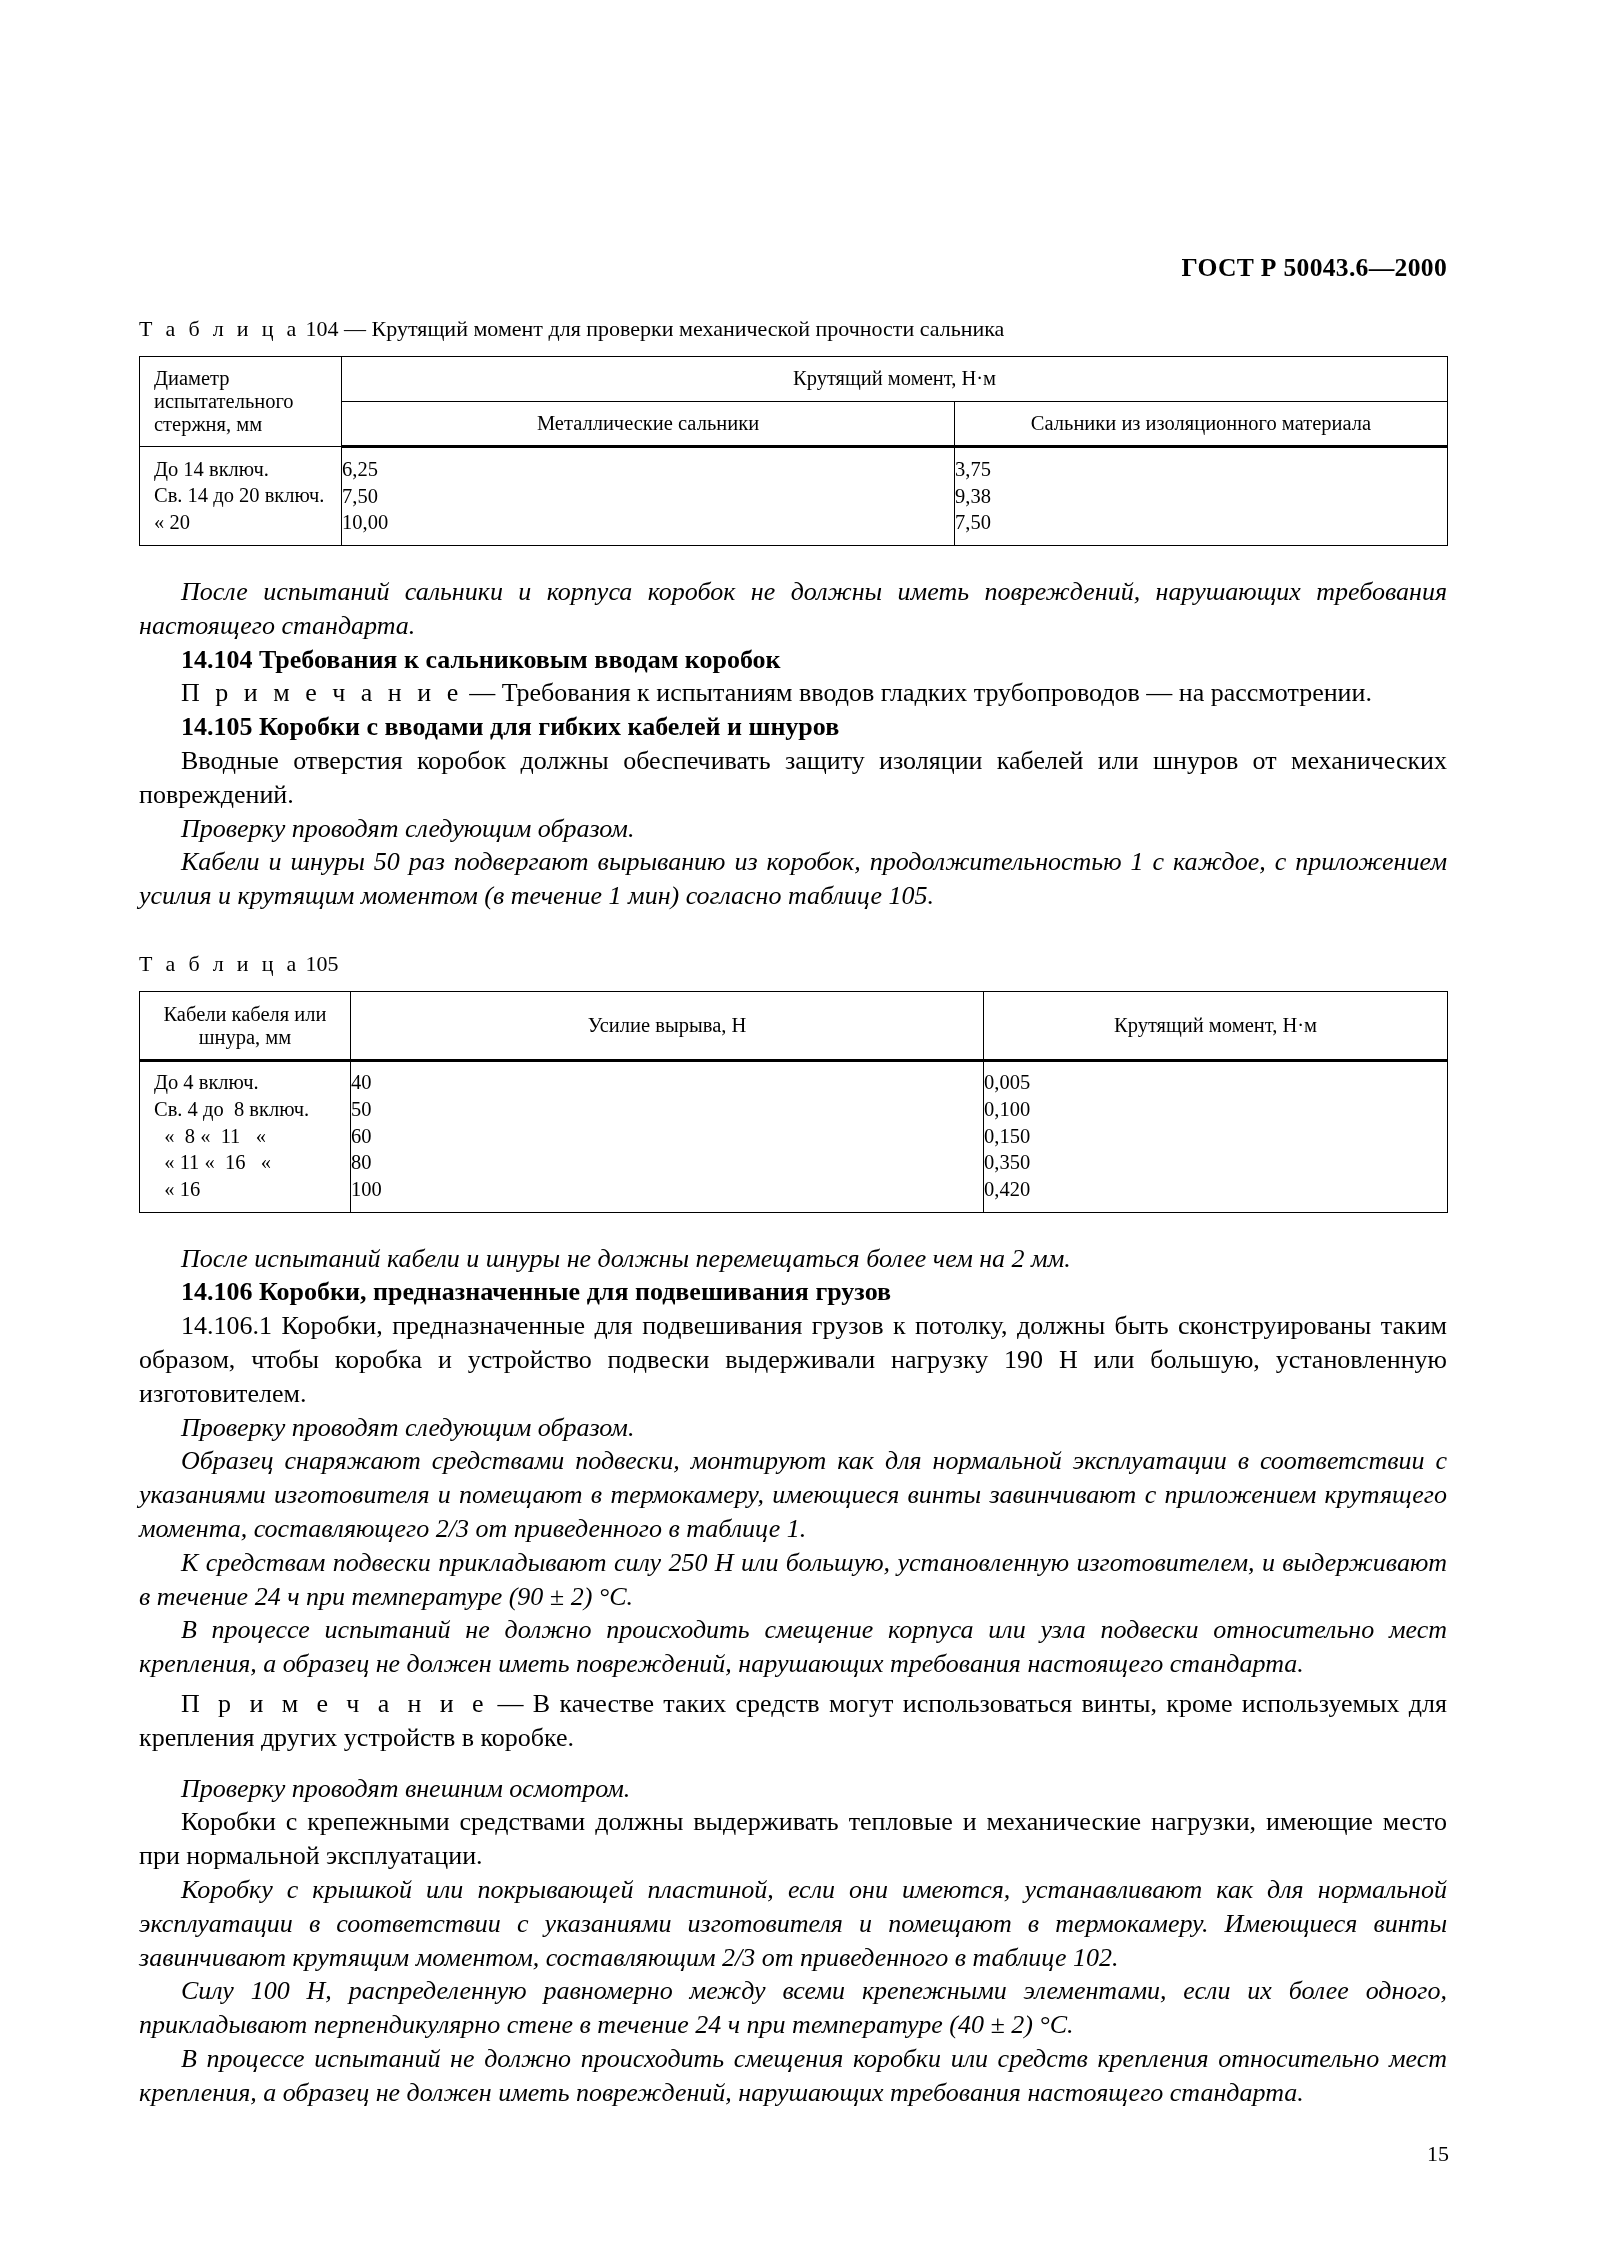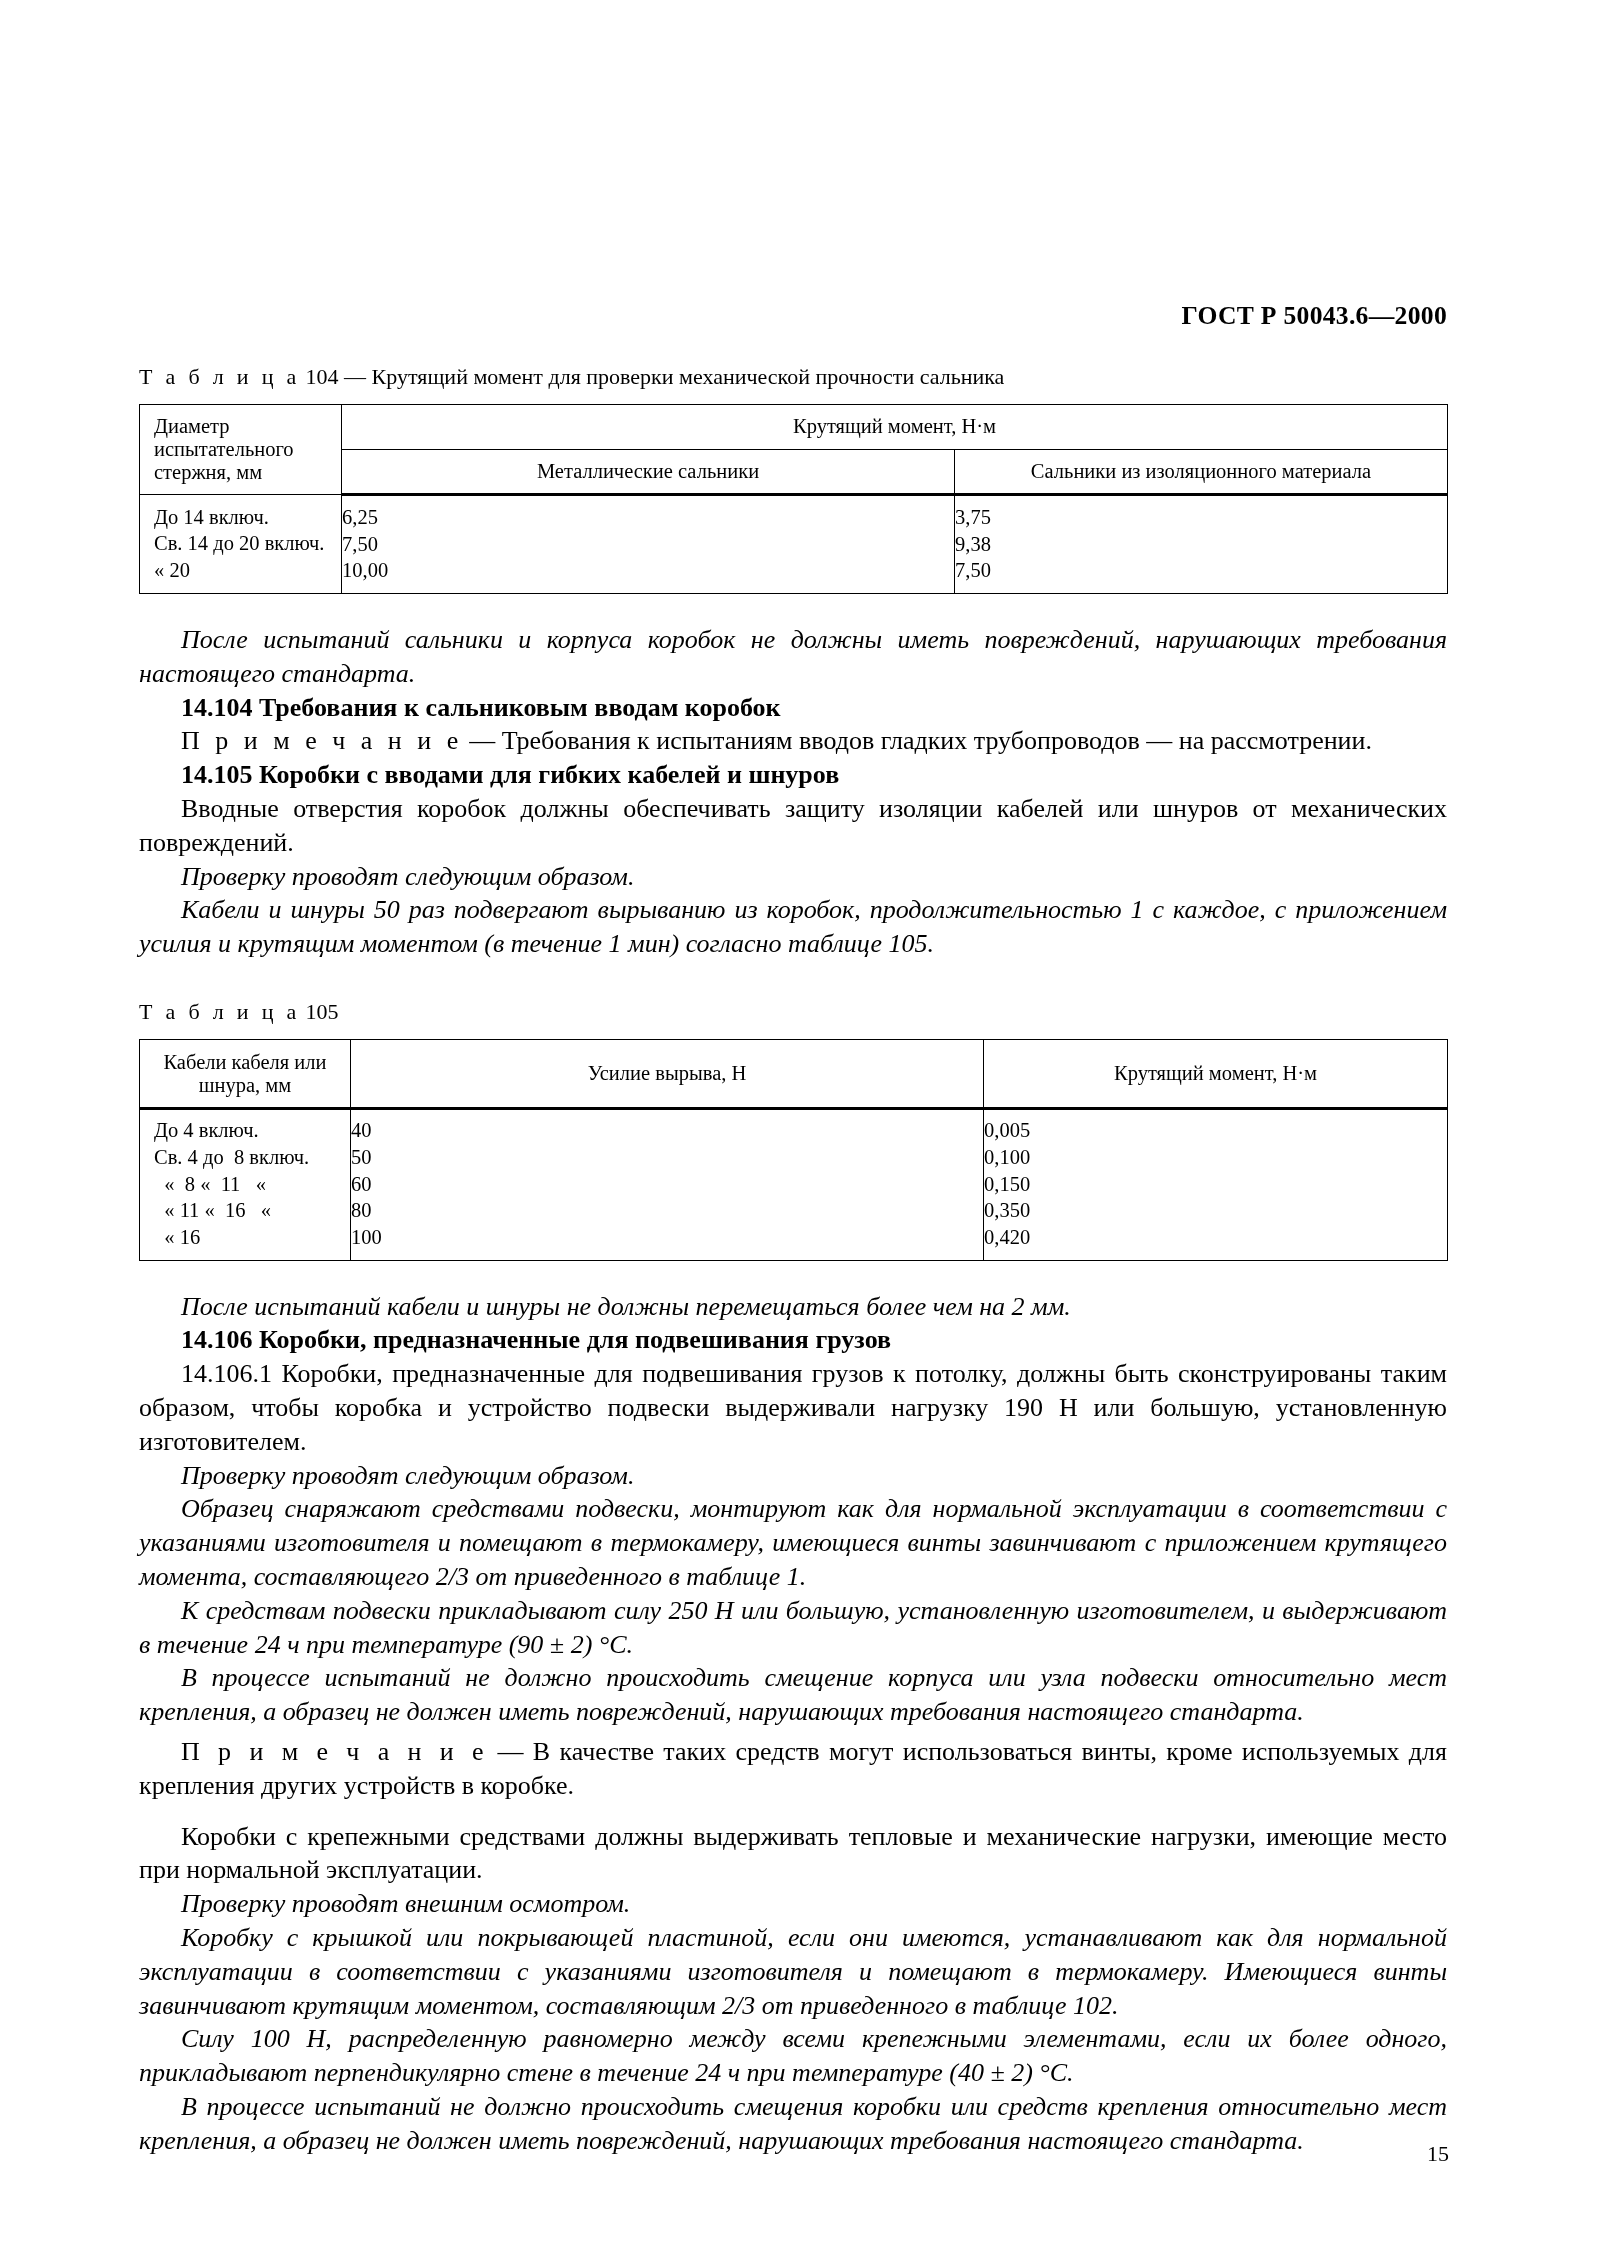--- a/index.html
+++ b/index.html
@@ -18,21 +18,20 @@
     background: #ffffff;
     box-sizing: border-box;
     padding: 0;
     overflow: hidden;
   }
   .content {
     position: absolute;
     left: 139px;
     top: 0;
     width: 1308px;
-    margin-top: 48px;
   }
 
   
   .doc-header {
     margin-top: 255px;
     text-align: right;
     font-size: 25.6px;
     font-weight: bold;
     letter-spacing: 0.3px;
     line-height: 1;
@@ -220,22 +219,22 @@
     <p class="ind ital">После испытаний кабели и шнуры не должны перемещаться более чем на 2 мм.</p>
     <p class="bold">14.106 Коробки, предназначенные для подвешивания грузов</p>
     <p class="ind">14.106.1 Коробки, предназначенные для подвешивания грузов к потолку, должны быть сконструированы таким образом, чтобы коробка и устройство подвески выдерживали нагрузку 190 Н или большую, установленную изготовителем.</p>
     <p class="ind ital">Проверку проводят следующим образом.</p>
     <p class="ind ital">Образец снаряжают средствами подвески, монтируют как для нормальной эксплуатации в соответствии с указаниями изготовителя и помещают в термокамеру, имеющиеся винты завинчивают с приложением крутящего момента, составляющего 2/3 от приведенного в таблице 1.</p>
     <p class="ind ital">К средствам подвески прикладывают силу 250 Н или большую, установленную изготовителем, и выдерживают в течение 24 ч при температуре (90 ± 2) °С.</p>
     <p class="ind ital">В процессе испытаний не должно происходить смещение корпуса или узла подвески относительно мест крепления, а образец не должен иметь повреждений, нарушающих требования настоящего стандарта.</p>
     <div class="gap-s"></div>
     <p class="note"><span class="sp">П р и м е ч а н и е</span><span> — В качестве таких средств могут использоваться винты, кроме используемых для крепления других устройств в коробке.</span></p>
     <div class="gap-m"></div>
+    <p class="ind ital">Проверку проводят внешним осмотром.</p>
     <p class="ind">Коробки с крепежными средствами должны выдерживать тепловые и механические нагрузки, имеющие место при нормальной эксплуатации.</p>
-    <p class="ind ital">Проверку проводят внешним осмотром.</p>
     <p class="ind ital">Коробку с крышкой или покрывающей пластиной, если они имеются, устанавливают как для нормальной эксплуатации в соответствии с указаниями изготовителя и помещают в термокамеру. Имеющиеся винты завинчивают крутящим моментом, составляющим 2/3 от приведенного в таблице 102.</p>
     <p class="ind ital">Силу 100 Н, распределенную равномерно между всеми крепежными элементами, если их более одного, прикладывают перпендикулярно стене в течение 24 ч при температуре (40 ± 2) °С.</p>
     <p class="ind ital">В процессе испытаний не должно происходить смещения коробки или средств крепления относительно мест крепления, а образец не должен иметь повреждений, нарушающих требования настоящего стандарта.</p>
 
   </div>
 
   <div class="page-number">15</div>
 </div>
 
 

